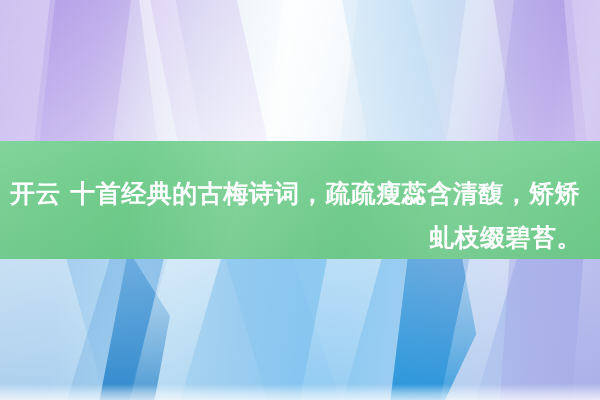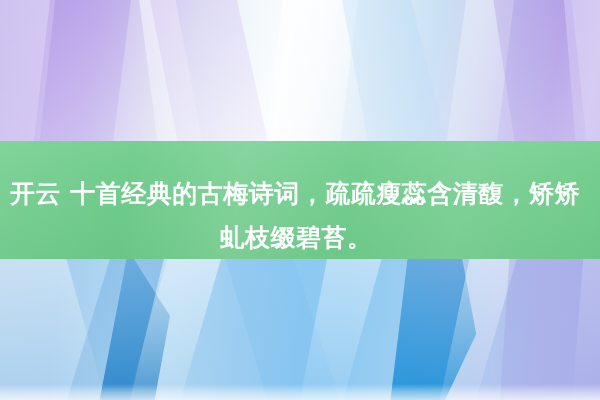--- a/index.html
+++ b/index.html
@@ -128,21 +128,21 @@
   .caption-line {
     color: #ffffff;
     font-family: "DejaVu Sans", "Liberation Sans", sans-serif;
     font-weight: bold;
     font-size: 25px;
     line-height: 44px;
     letter-spacing: 0.5px;
     white-space: nowrap;
   }
   .line-1 { text-align: left; }
-  .line-2 { text-align: center; padding-right: 8px; }
+  .line-2 { text-align: right; padding-right: 8px; }
 
   
   .bottom-haze {
     position: absolute;
     left: 0;
     bottom: 0;
     width: 600px;
     height: 16px;
     background: linear-gradient(180deg,
       rgba(255,255,255,0.00) 0%,

